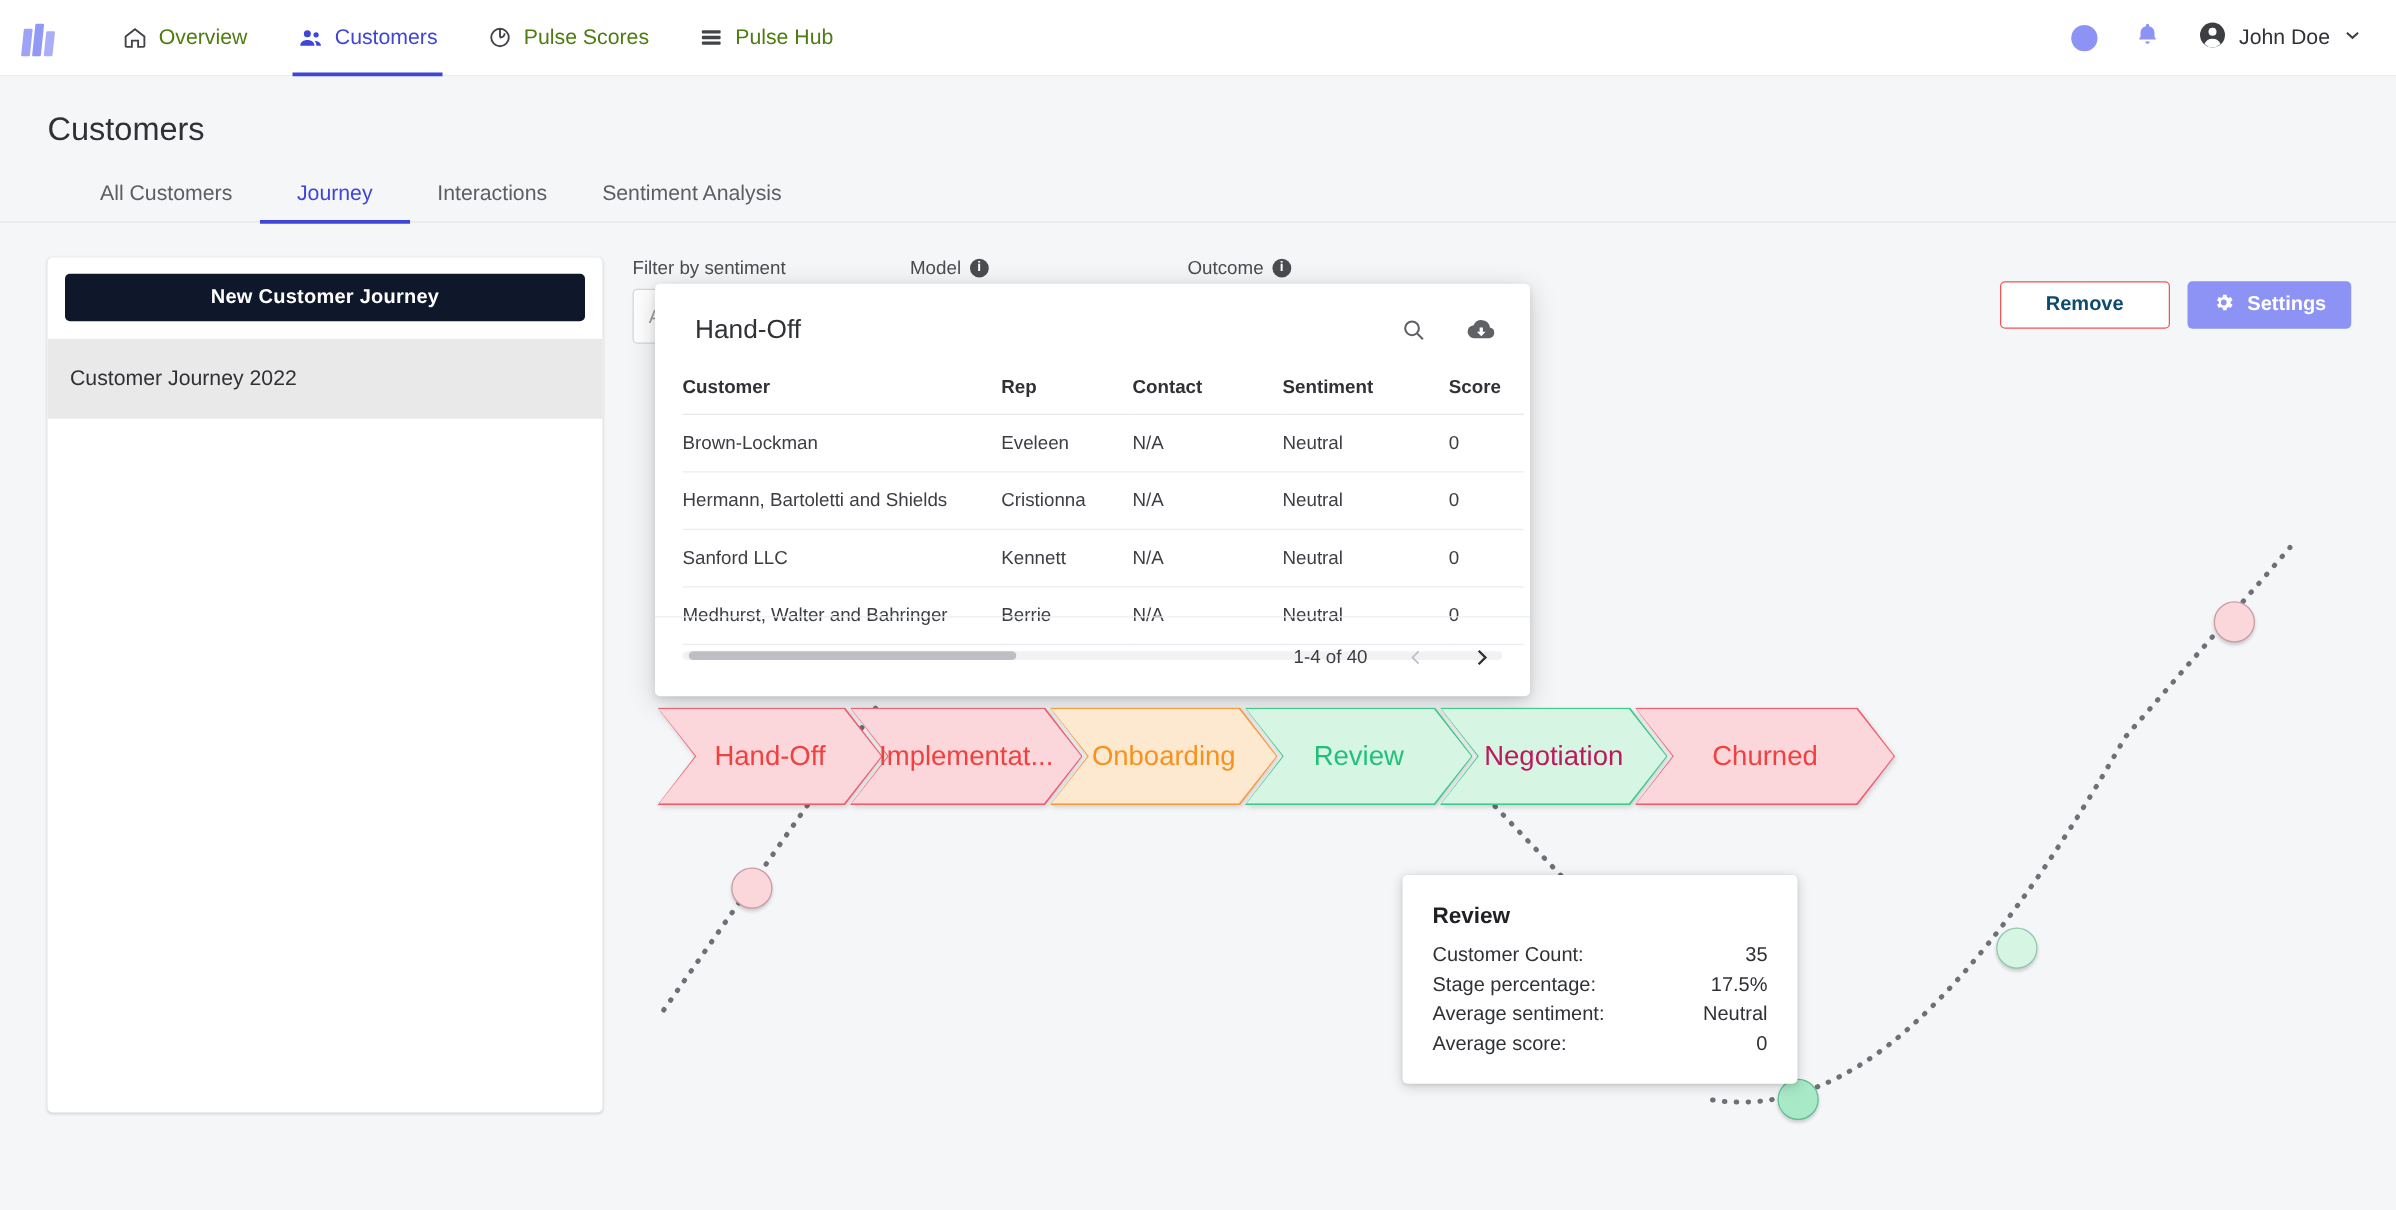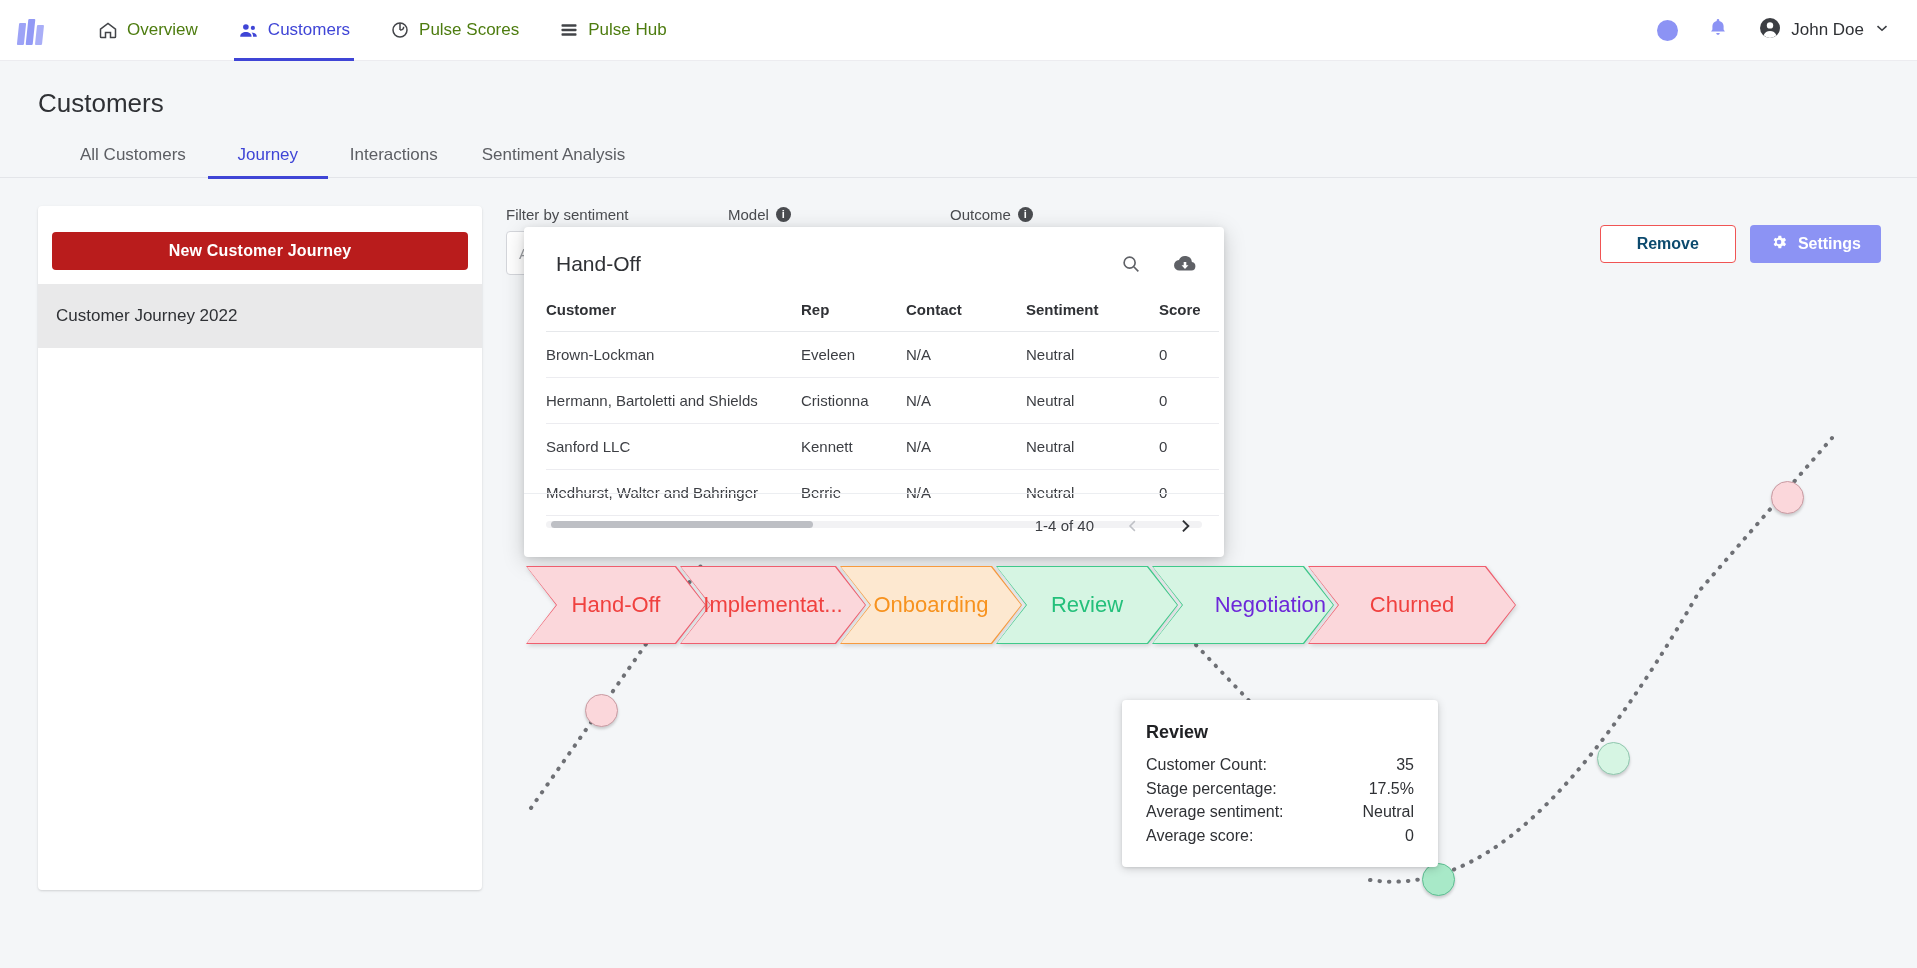--- a/index.html
+++ b/index.html
@@ -66,22 +66,22 @@
   }
 
   
   .sidebar {
     position:absolute; top: 206px; left: 38px; width: 444px; height: 684px;
     background:#ffffff; border-radius: 4px;
     box-shadow: 0 1px 3px rgba(0,0,0,.10), 0 1px 2px rgba(0,0,0,.06);
     overflow:hidden;
   }
   .new-journey-btn {
-    margin: 26px 14px 0 14px; height: 38px; border-radius: 4px;
-    background:#b91c1c; color:#fff; font-size:16px; font-weight:600;
+    margin: 13px 14px 0 14px; height: 38px; border-radius: 4px;
+    background:#0f172a; color:#fff; font-size:16px; font-weight:600;
     display:flex; align-items:center; justify-content:center; cursor:pointer;
     letter-spacing:.2px;
   }
   .journey-list { margin-top: 14px; }
   .journey-item {
     height: 64px; display:flex; align-items:center; padding-left: 18px;
     font-size: 17px; color:#2f3135; background:#e9e9ea; cursor:pointer;
   }
 
   
@@ -461,21 +461,21 @@
 
 
   <div class="stage" style="width:182px; color:#24c07b;">
     <div class="shape" style="background:#3fc98a;">
       <div style="position:absolute; inset:1px; background:#d6f5e3;
         clip-path: polygon(0 0, calc(100% - 30px) 0, 100% 50%, calc(100% - 30px) 100%, 0 100%, 30px 50%);"></div>
     </div>
     <span>Review</span>
   </div>
 
-  <div class="stage" style="width:182px; color:#6d28d9;justify-content:flex-end;">
+  <div class="stage" style="width:182px; color:#be185d;">
     <div class="shape" style="background:#3fc98a;">
       <div style="position:absolute; inset:1px; background:#d6f5e3;
         clip-path: polygon(0 0, calc(100% - 30px) 0, 100% 50%, calc(100% - 30px) 100%, 0 100%, 30px 50%);"></div>
     </div>
     <span>Negotiation</span>
   </div>
 
   <div class="stage" style="width:208px; color:#f0413f;">
     <div class="shape" style="background:#ef5e6e;">
       <div style="position:absolute; inset:1px; background:#fbd7db;

